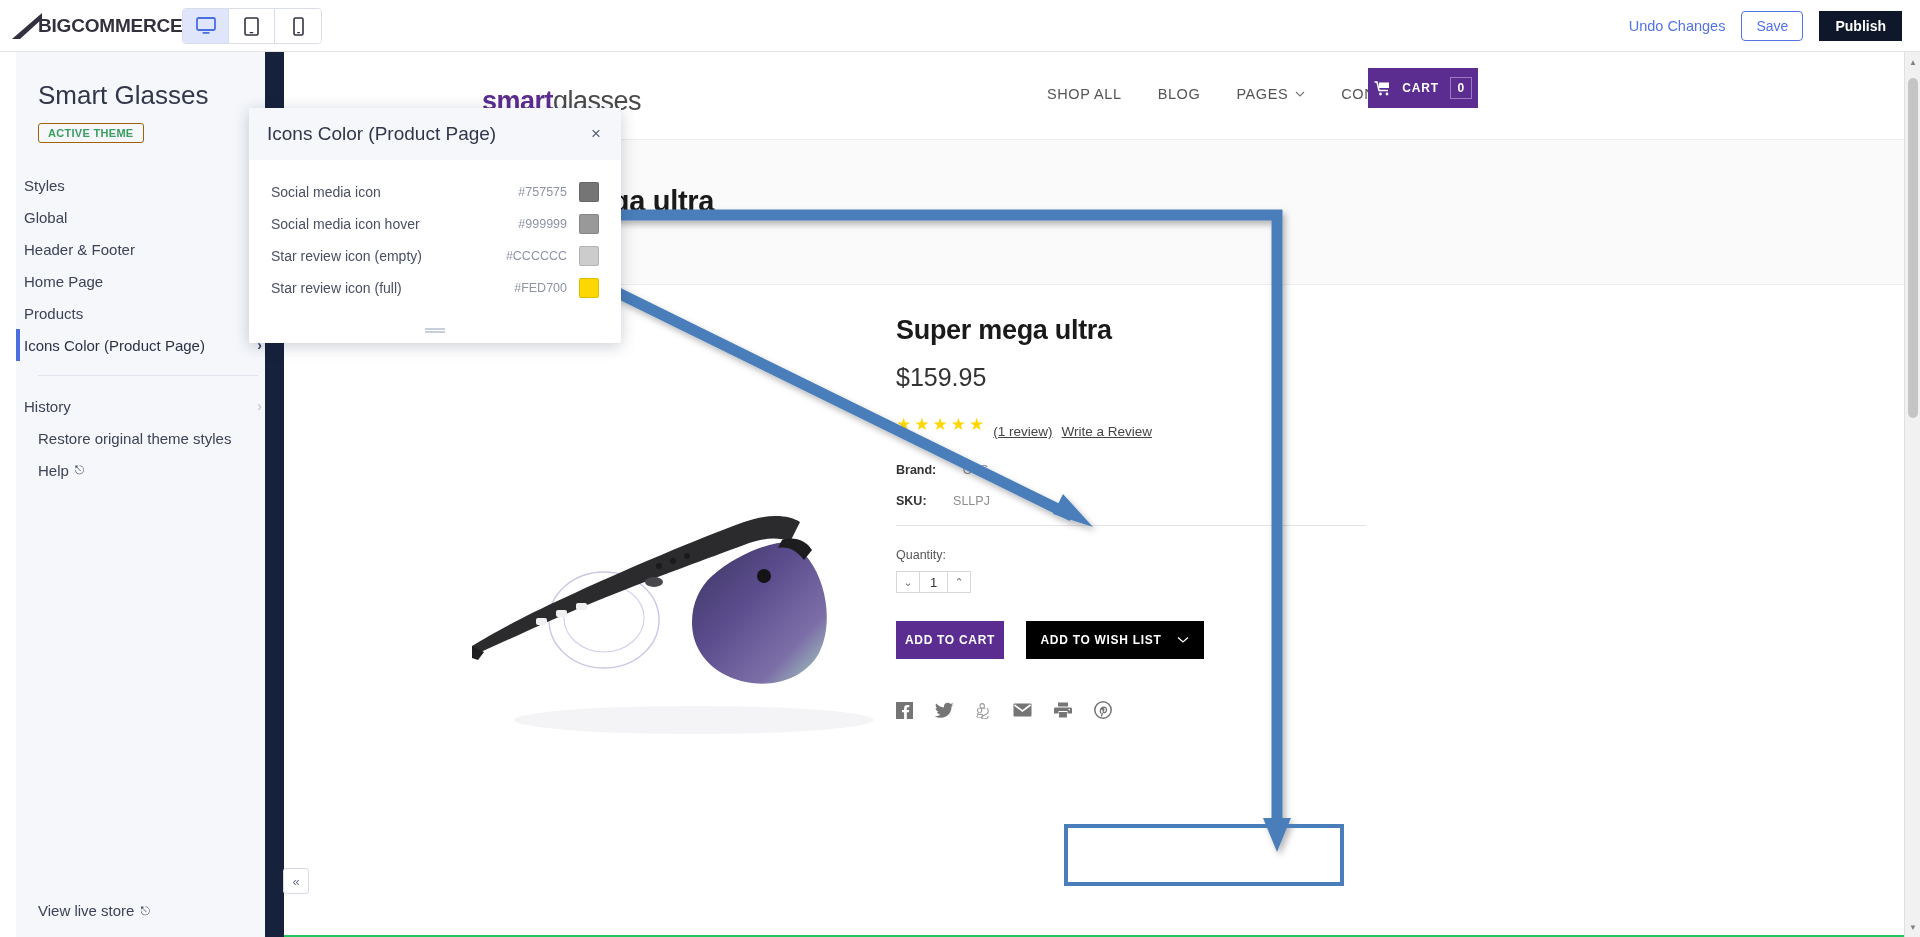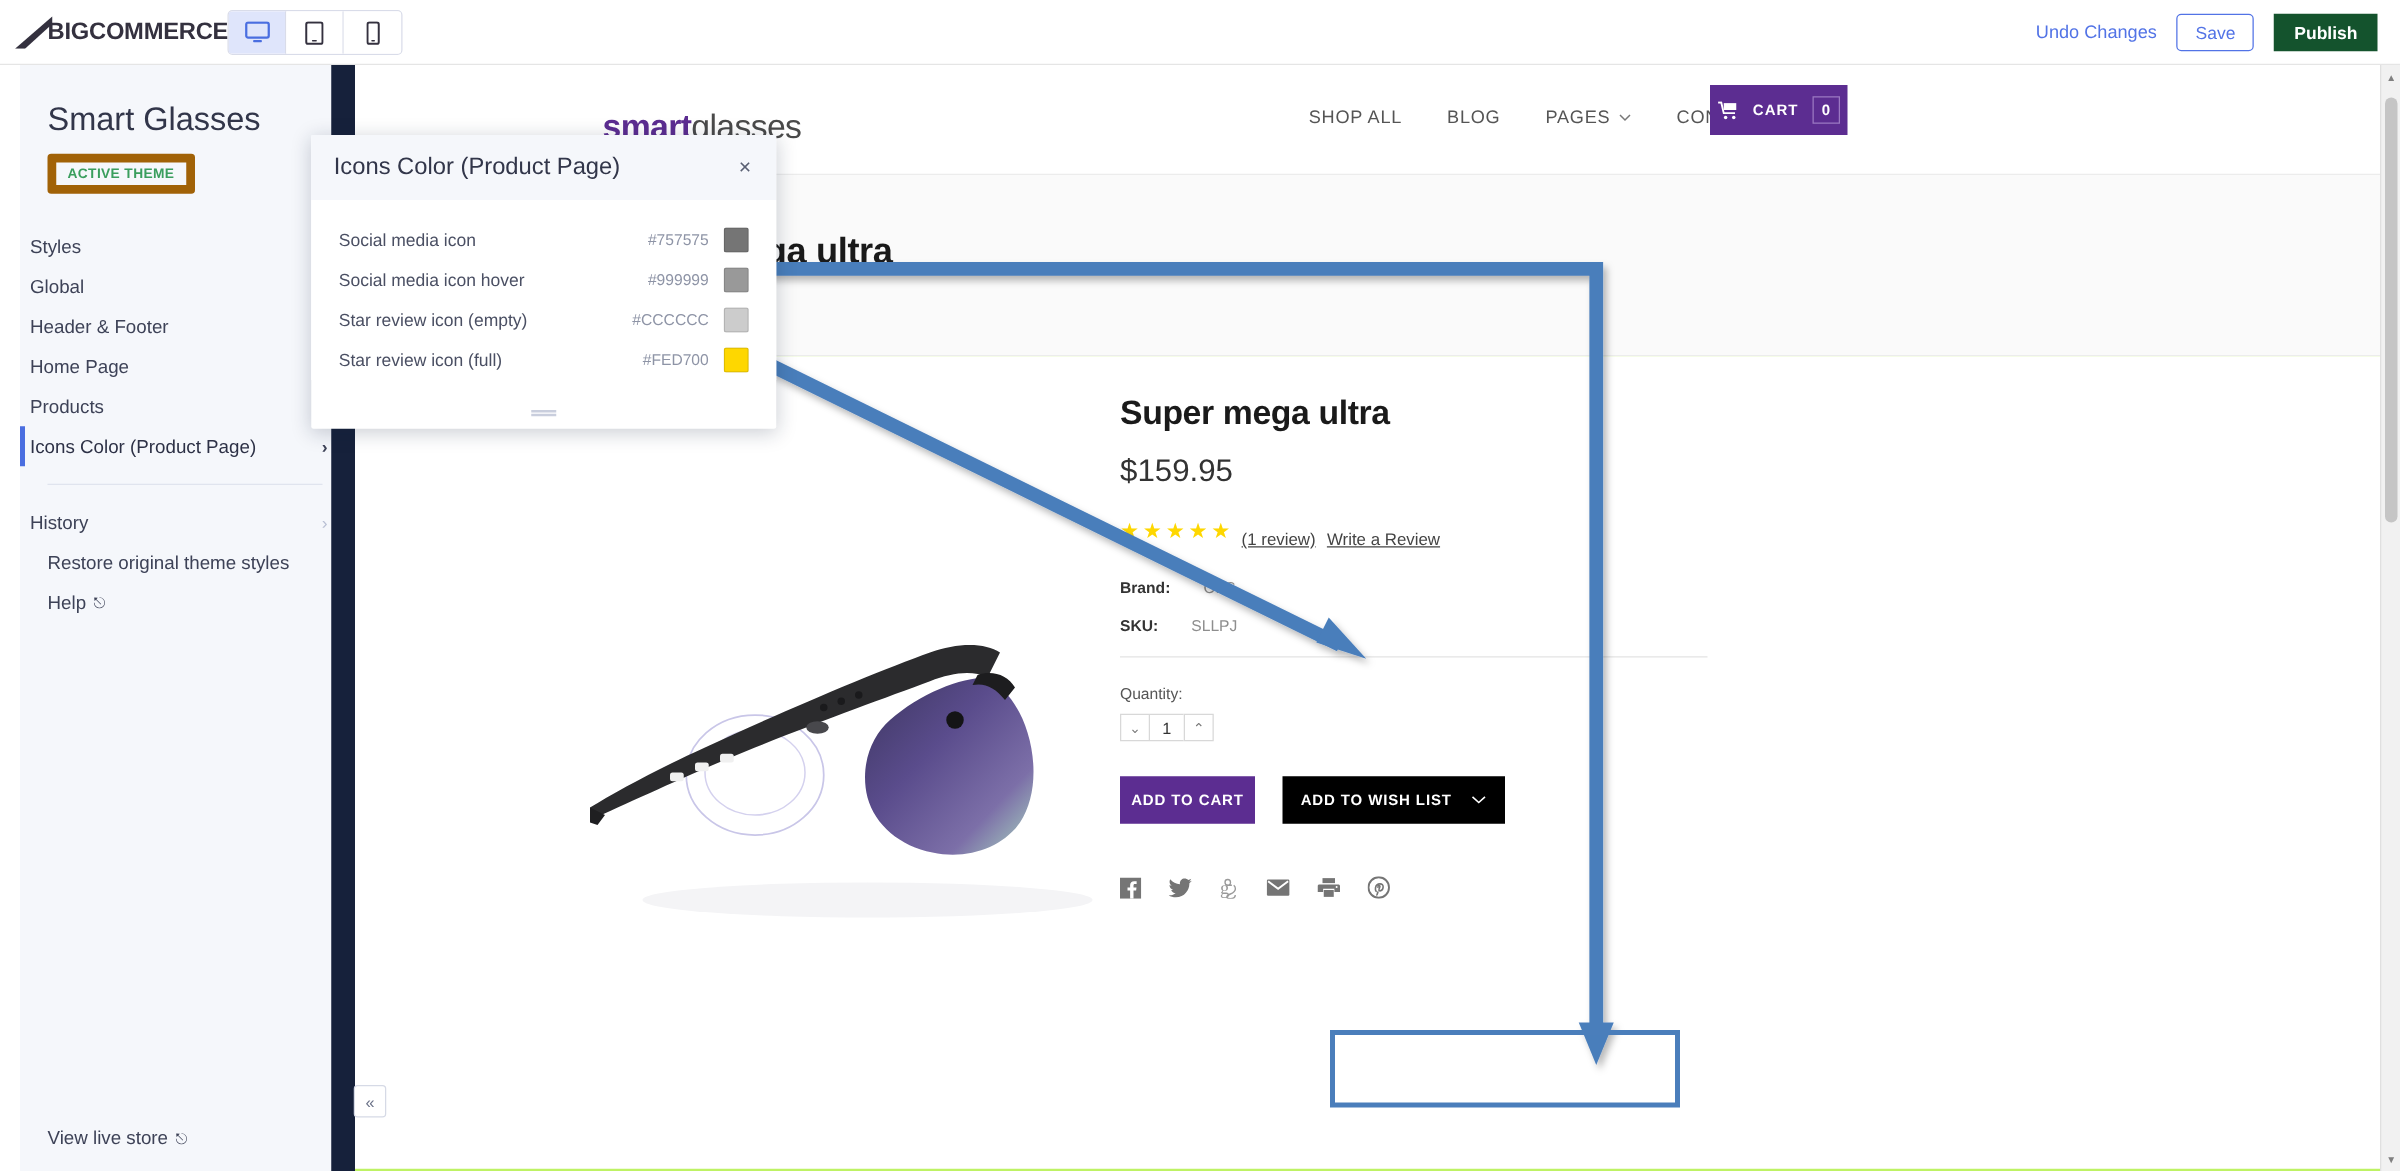--- a/index.html
+++ b/index.html
@@ -58,41 +58,41 @@
   .btn-save {
     min-width: 62px; height: 30px; padding: 0 14px;
     border: 1px solid #5273e6; border-radius: 4px;
     background: #fff; color: #5273e6; font-size: 14px;
     display: flex; align-items: center; justify-content: center;
     cursor: pointer;
   }
   .btn-publish {
     min-width: 80px; height: 30px; padding: 0 16px;
     border: none; border-radius: 0;
-    background: #14532d; color: #fff; font-size: 14px; font-weight: 700;
+    background: #0f172a; color: #fff; font-size: 14px; font-weight: 700;
     display: flex; align-items: center; justify-content: center;
     cursor: pointer;
   }
 
   
   .sidebar {
     position: absolute; top: 52px; left: 16px;
     width: 265px; height: 885px;
     background: #f5f7fb;
     border-right: 1px solid #e3e7f0;
     z-index: 20;
   }
   .theme-title {
     margin: 28px 0 0 22px;
     font-size: 26px; color: #32364a; font-weight: 400;
   }
   .active-badge {
     display: inline-block; margin: 12px 0 0 22px;
     padding: 3px 9px 3px 9px;
-    border: 7px solid #a16207; border-radius: 3px;
+    border: 1px solid #a16207; border-radius: 3px;
     color: #3a9e5e; font-size: 11px; font-weight: 700;
     letter-spacing: 0.3px;
   }
   .nav-list { margin-top: 26px; }
   .nav-item {
     position: relative;
     height: 32px; display: flex; align-items: center;
     padding-left: 8px; padding-right: 18px;
     font-size: 15px; color: #3d4257;
     cursor: pointer;
@@ -136,21 +136,21 @@
     border: 1px solid #d6dae6; border-radius: 3px;
     background: #fff; color: #6b7288; font-size: 13px;
     display: flex; align-items: center; justify-content: center;
     cursor: pointer; z-index: 25;
   }
 
   
   .preview {
     position: absolute; top: 52px; left: 284px;
     width: 1620px; height: 885px;
-    background: #bef264; overflow: hidden;
+    background: #22c55e; overflow: hidden;
     z-index: 10;
   }
   .store-header {
     position: relative; height: 88px; background: #fff;
     border-bottom: 1px solid #ececec;
     display: flex; align-items: center;
   }
   .store-logo {
     position: absolute; left: 198px; top: 34px;
     font-size: 27px; letter-spacing: -0.5px;

